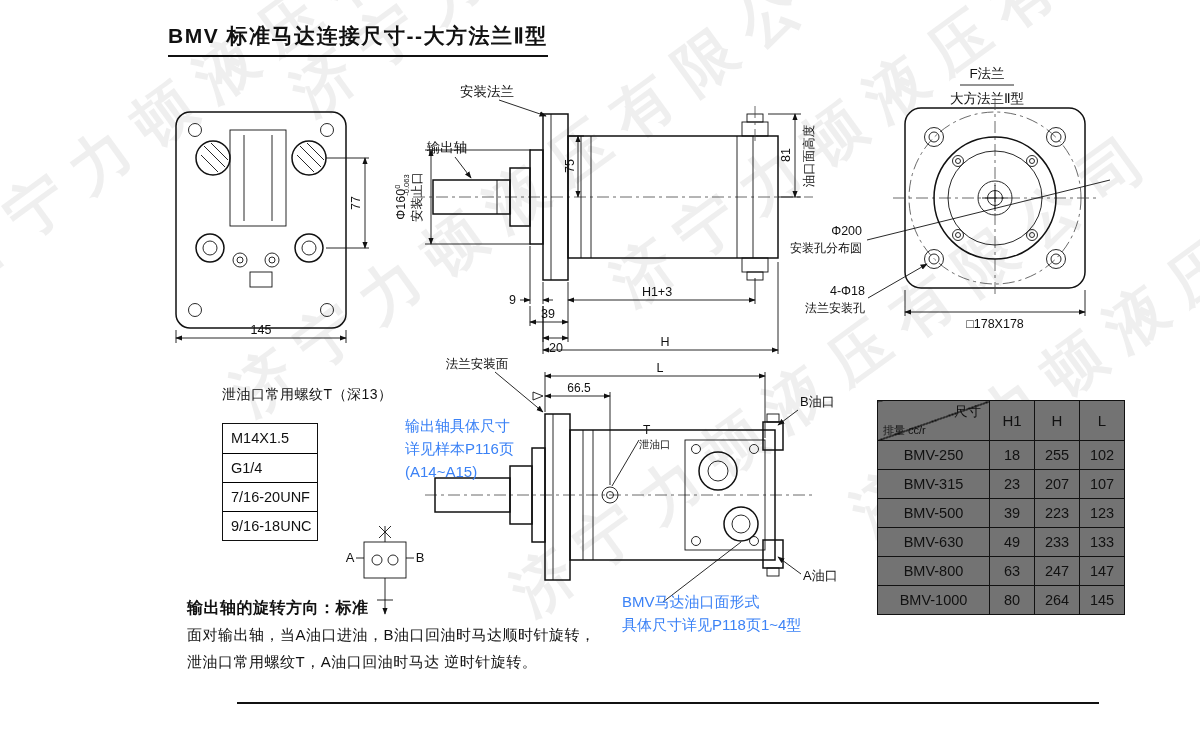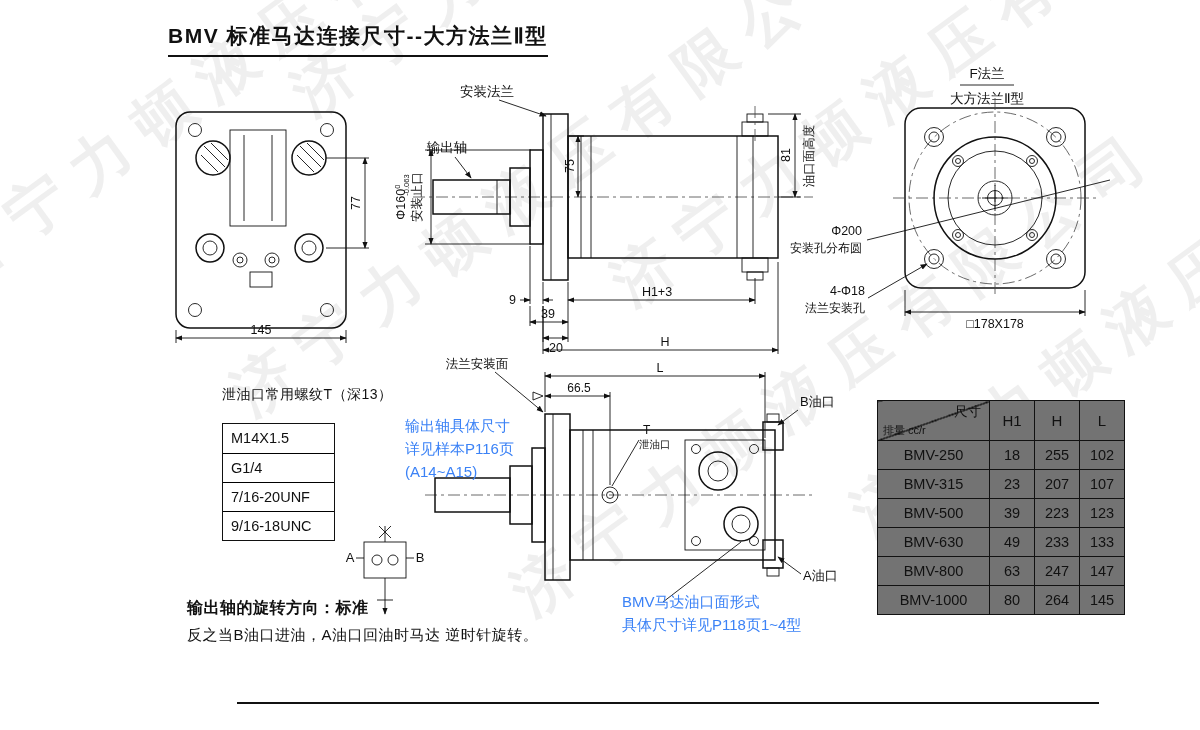--- a/index.html
+++ b/index.html
@@ -15,21 +15,21 @@
   svg text{font-family:"Liberation Sans",sans-serif;fill:#111}
   .o{fill:none;stroke:#111;stroke-width:1.5}
   .t{fill:none;stroke:#111;stroke-width:0.9}
   .d{fill:none;stroke:#111;stroke-width:0.9}
   .cl{fill:none;stroke:#444;stroke-width:0.8;stroke-dasharray:12 4 3 4}
   .note{position:absolute;z-index:2;font-size:15px;line-height:23px;color:#3b82f6}
   .rot-note{position:absolute;z-index:2;font-size:15px;line-height:27px;letter-spacing:0.5px}
   .rot-note .l1{font-weight:700;font-size:16px}
   .ttable{position:absolute;z-index:2}
   .ttitle{font-size:14px;margin-bottom:19px;letter-spacing:0.5px}
-  .tbox{width:113px;border:1.5px solid #111}
+  .tbox{width:96px;border:1.5px solid #111}
   .titem{height:29px;line-height:29px;padding-left:8px;font-size:14.5px;border-top:1px solid #000000}
   .titem:first-child{border-top:none}
   .stable{position:absolute;z-index:2;border-collapse:collapse;background:#737373}
   .stable th,.stable td{border:1.4px solid #111;text-align:center;font-weight:400}
   .stable th{height:40px;font-size:15px}
   .stable td{height:29px;font-size:14.5px}
   .col-model{width:112px}.col-n{width:45px}
   th.corner{position:relative;
      background:linear-gradient(to bottom right,transparent calc(50% - 0.7px),#111 calc(50% - 0.7px),#111 calc(50% + 0.7px),transparent calc(50% + 0.7px))}
   th.corner .c-top{position:absolute;top:2px;right:8px;font-size:13.5px}
@@ -388,17 +388,18 @@
     <div>(A14~A15)</div>
   </div>
 
   <div class="note" style="left:622px;top:590px">
     <div>BMV马达油口面形式</div>
     <div>具体尺寸详见P118页1~4型</div>
   </div>
 
   <div class="rot-note" style="left:187px;top:594px;width:440px">
     <div class="l1">输出轴的旋转方向：标准</div>
-    <div>反之当B油口进油，A油口回油时马达 逆时针旋转。</div>
+    <div>面对输出轴，当A油口进油，B油口回油时马达顺时针旋转，</div>
+    <div>泄油口常用螺纹T，A油口回油时马达 逆时针旋转。</div>
   </div>
 
   <div class="bottomline"></div>
 </div>
 
 </body></html>

